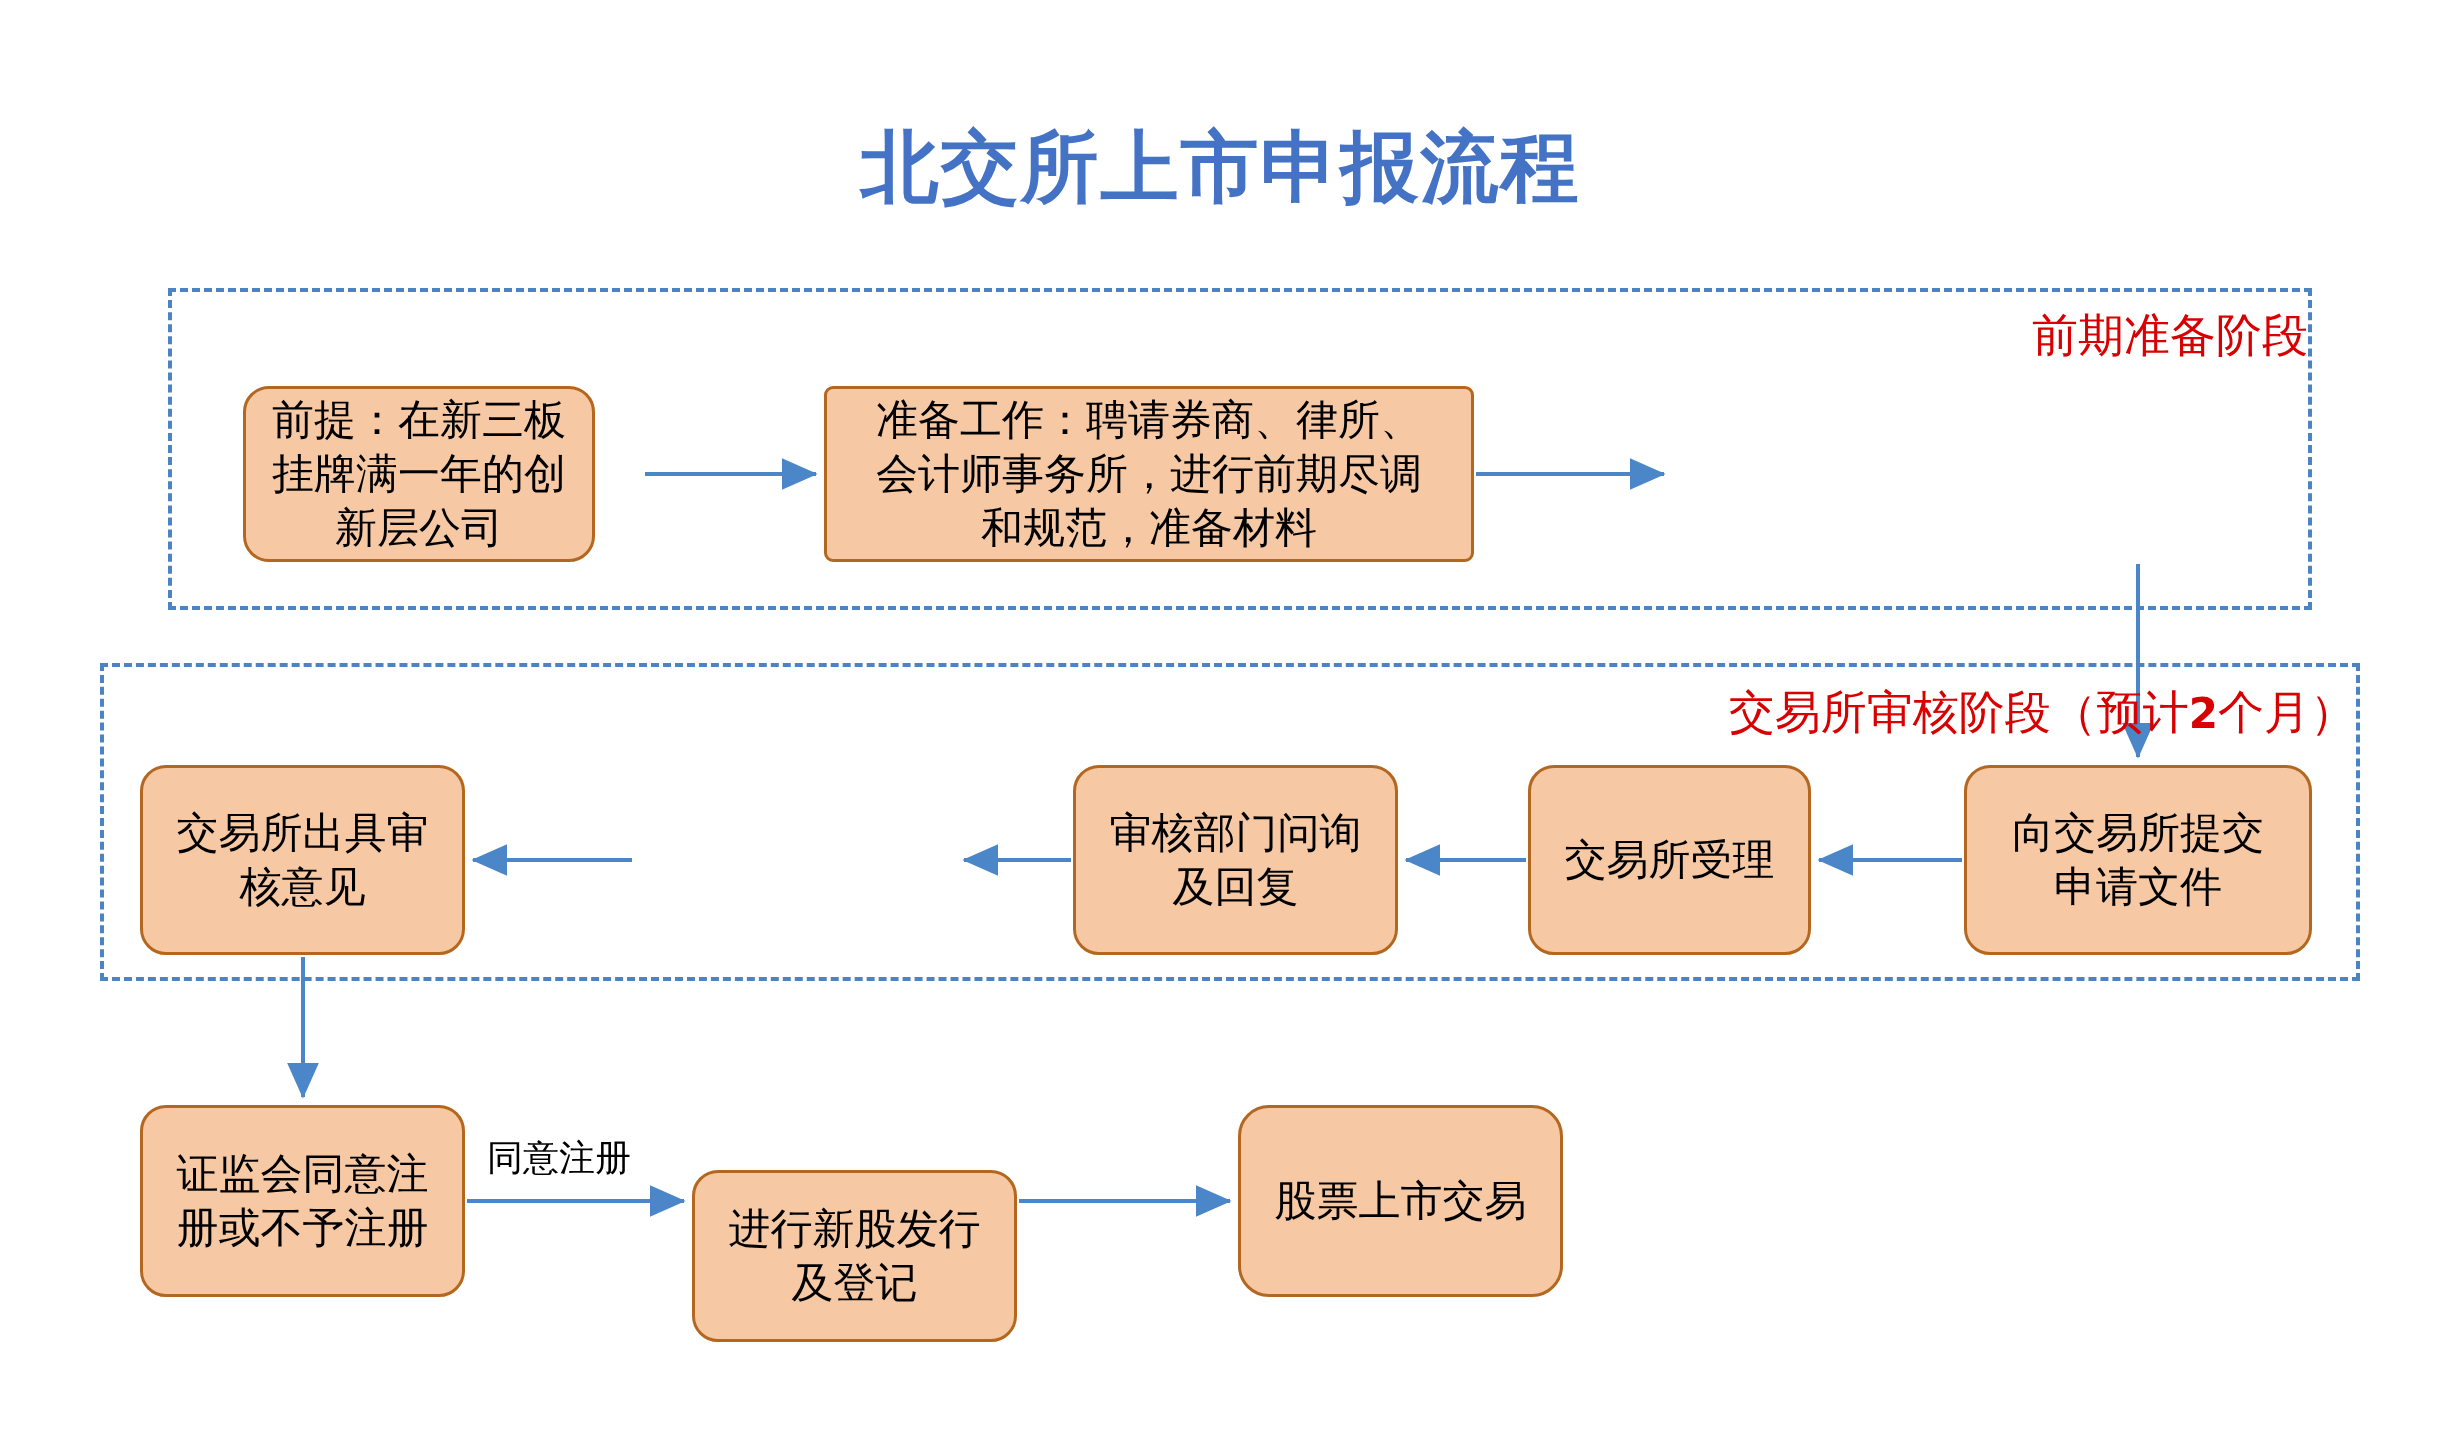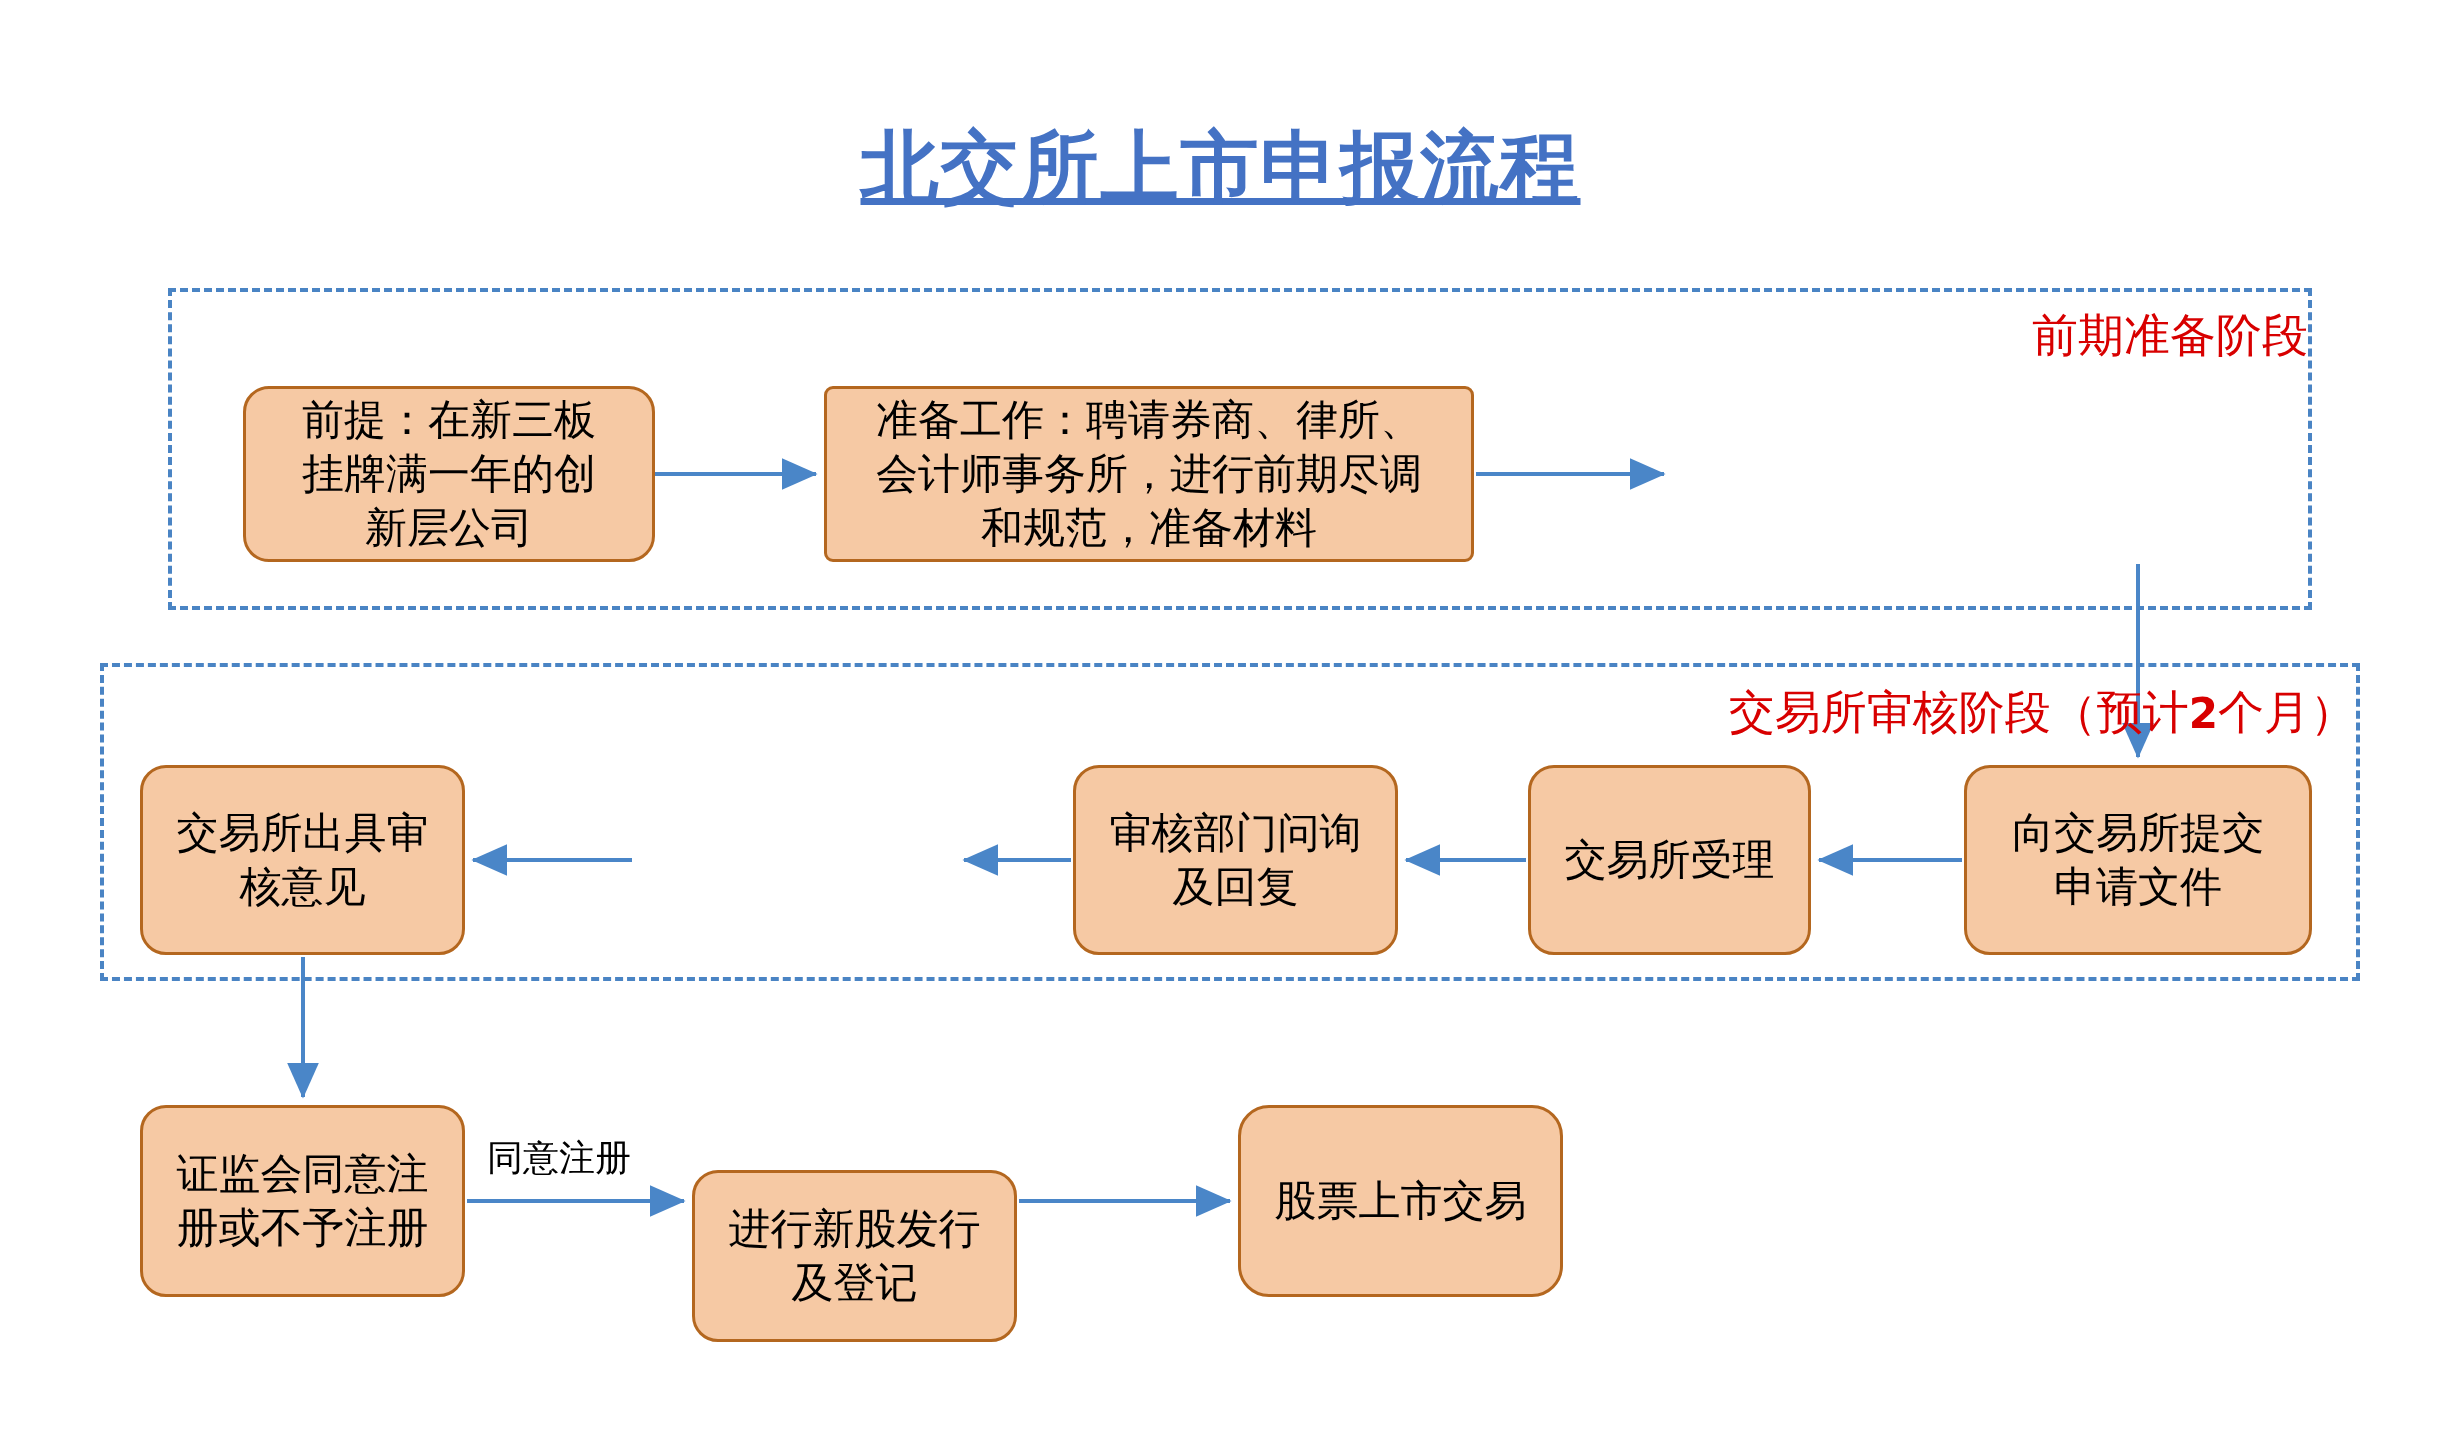--- a/index.html
+++ b/index.html
@@ -24,21 +24,20 @@
     left: 0;
     top: 128px;
     width: 2441px;
     text-align: center;
     color: #4472c4;
     font-family: "DejaVu Sans", sans-serif;
     font-weight: bold;
     font-size: 78px;
     letter-spacing: 2px;
     line-height: 1;
-    text-decoration: underline;
   }
 
   
   .stage-box {
     position: absolute;
     border: 4px dashed #4a84c4;
     background: transparent;
     box-sizing: border-box;
   }
   #stage-prep { left: 168px; top: 288px; width: 2144px; height: 322px; }
@@ -76,21 +75,21 @@
     color: #000000;
     font-family: "DejaVu Serif", serif;
     font-size: 42px;
     line-height: 1.28;
     padding: 6px 10px;
     white-space: pre-line;
   }
   .node.small-pad { padding: 4px 6px; }
 
   
-  #node-premise      { left: 243px;  top: 386px;  width: 412px; height: 176px; }
+  #node-premise      { left: 243px;  top: 386px;  width: 352px; height: 176px; }
   #node-prepwork     { left: 824px;  top: 386px;  width: 650px; height: 176px; border-radius: 9px; }
   #node-filing       { left: 1672px; top: 386px;  width: 550px; height: 176px; }
 
   #node-opinion      { left: 140px;  top: 765px;  width: 325px; height: 190px; }
   #node-committee    { left: 634px;  top: 765px;  width: 322px; height: 190px; }
   #node-inquiry      { left: 1073px; top: 765px;  width: 325px; height: 190px; }
   #node-accept       { left: 1528px; top: 765px;  width: 283px; height: 190px; }
   #node-submit       { left: 1964px; top: 765px;  width: 348px; height: 190px; }
 
   #node-csrc         { left: 140px;  top: 1105px; width: 325px; height: 192px; justify-content: center; }

